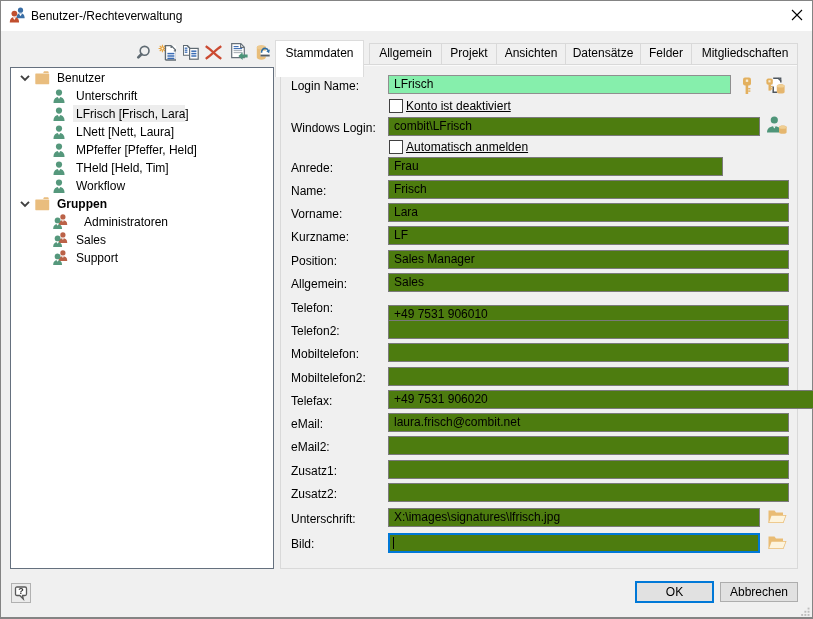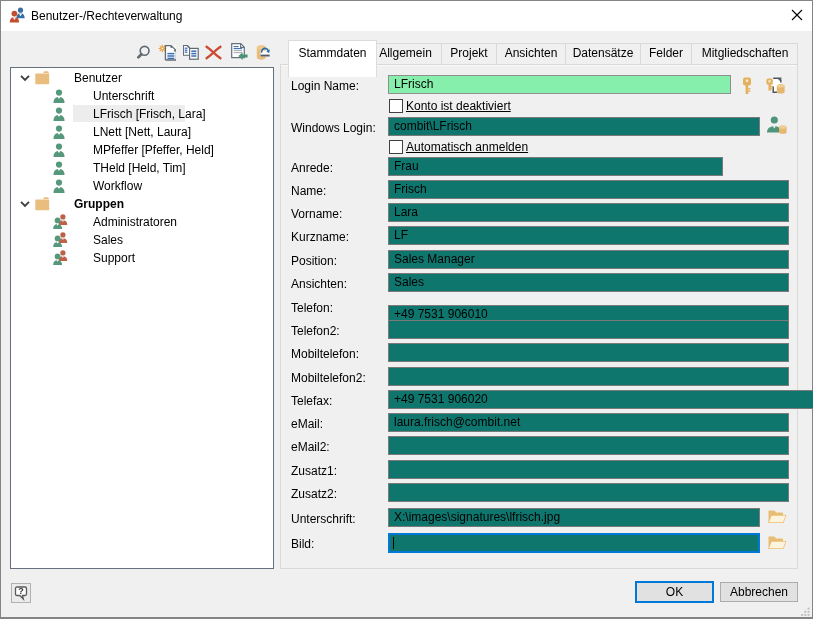--- a/index.html
+++ b/index.html
@@ -3,26 +3,26 @@
 <meta charset="utf-8">
 <style>
 * { margin:0; padding:0; box-sizing:border-box; }
 html,body { width:813px; height:619px; overflow:hidden; }
 body { font-family:"Liberation Sans",sans-serif; font-size:12px; color:#000; background:#f0f0f0; position:relative; }
 .win { position:absolute; left:0; top:0; width:813px; height:619px; border:solid #848484; border-width:1px 1px 2px 1px; background:#f0f0f0; }
 .titlebar { position:absolute; left:1px; top:1px; width:811px; height:30px; background:#ffffff; }
 .title-text { position:absolute; left:31px; top:9px; font-size:12px; }
 .abs { position:absolute; }
 .tree { position:absolute; left:10px; top:67px; width:264px; height:502px; background:#fff; border:1px solid #65707e; }
-.trow { position:absolute; height:18px; line-height:18px; white-space:nowrap;margin-left:17px; }
+.trow { position:absolute; height:18px; line-height:18px; white-space:nowrap; }
 .tab { position:absolute; background:transparent; text-align:center; }
 .tab-active { position:absolute; background:#ffffff; border:1px solid #dcdcdc; border-bottom:none; text-align:center; z-index:3; }
 .pane { position:absolute; left:280px; top:64px; width:518px; height:505px; border:1px solid #d9d9d9; background:#f0f0f0; box-shadow:inset 0 1px 0 #fafafa; }
 .lbl { position:absolute; left:291px; white-space:nowrap; }
-.fld { position:absolute; height:19px; border:1px solid #7a7a7a; background:#0f766e; font-family:"Liberation Sans",sans-serif; font-size:12px; padding:0 0 0 5px; line-height:17px; white-space:nowrap; overflow:hidden; }
+.fld { position:absolute; height:19px; border:1px solid #7a7a7a; background:#4d7c0f; font-family:"Liberation Sans",sans-serif; font-size:12px; padding:0 0 0 5px; line-height:17px; white-space:nowrap; overflow:hidden; }
 .cb { position:absolute; width:14px; height:14px; border:1px solid #404040; background:#fff; }
 .cblbl { position:absolute; white-space:nowrap;text-decoration:underline; }
 .btn { position:absolute; background:#e1e1e1; border:1px solid #adadad; text-align:center; }
 </style>
 </head>
 <body>
 <div class="win"></div>
 <div class="titlebar"></div>
 
 <svg class="abs" style="left:9px;top:6px" width="17" height="17" viewBox="0 0 17 17">
@@ -156,21 +156,21 @@
     <use href="#user"></use>
   </svg>
 <div class="trow" style="left:76px;top:159px">THeld [Held, Tim]</div>
 <svg class="abs" style="left:52px;top:179px" width="14" height="14" viewBox="0 0 14 14">
     <use href="#user"></use>
   </svg>
 <div class="trow" style="left:76px;top:177px">Workflow</div>
 <svg class="abs" style="left:53px;top:214px" width="15" height="15" viewBox="0 0 15 15">
     <use href="#group"></use>
   </svg>
-<div class="trow" style="left:76px;top:213px">Administratoren</div>
+<div class="trow" style="left:84px;top:213px">Administratoren</div>
 <svg class="abs" style="left:53px;top:232px" width="15" height="15" viewBox="0 0 15 15">
     <use href="#group"></use>
   </svg>
 <div class="trow" style="left:76px;top:231px">Sales</div>
 <svg class="abs" style="left:53px;top:250px" width="15" height="15" viewBox="0 0 15 15">
     <use href="#group"></use>
   </svg>
 <div class="trow" style="left:76px;top:249px">Support</div>
 
 <div class="pane"></div>
@@ -179,42 +179,42 @@
 <div class="abs" style="left:496px;top:44px;width:1px;height:20px;background:#d9d9d9"></div>
 <div class="abs" style="left:565px;top:44px;width:1px;height:20px;background:#d9d9d9"></div>
 <div class="abs" style="left:640px;top:44px;width:1px;height:20px;background:#d9d9d9"></div>
 <div class="abs" style="left:691px;top:44px;width:1px;height:20px;background:#d9d9d9"></div>
 <div class="tab" style="left:370px;top:43px;width:71px;height:21px;line-height:21px">Allgemein</div>
 <div class="tab" style="left:442px;top:43px;width:54px;height:21px;line-height:21px">Projekt</div>
 <div class="tab" style="left:497px;top:43px;width:68px;height:21px;line-height:21px">Ansichten</div>
 <div class="tab" style="left:566px;top:43px;width:74px;height:21px;line-height:21px">Datensätze</div>
 <div class="tab" style="left:641px;top:43px;width:50px;height:21px;line-height:21px">Felder</div>
 <div class="tab" style="left:692px;top:43px;width:106px;height:21px;line-height:21px">Mitgliedschaften</div>
-<div class="tab-active" style="left:288px;top:40px;width:89px;height:37px;line-height:24px">Stammdaten</div>
+<div class="tab-active" style="left:275px;top:40px;width:89px;height:37px;line-height:24px">Stammdaten</div>
 
 <div class="lbl" style="top:79px">Login Name:</div>
 <div class="fld" style="left:388px;top:75px;width:343px;background:#86efac;border-color:#8f8f8f">LFrisch</div>
 <div class="cb" style="left:389px;top:99px"></div>
 <div class="cblbl" style="left:406px;top:99px">Konto ist deaktiviert</div>
 <div class="lbl" style="top:121px">Windows Login:</div>
 <div class="fld" style="left:388px;top:117px;width:372px">combit\LFrisch</div>
 <div class="cb" style="left:389px;top:140px"></div>
 <div class="cblbl" style="left:406px;top:140px">Automatisch anmelden</div>
 
 <div class="lbl" style="top:161px">Anrede:</div>
 <div class="fld" style="left:388px;top:157px;width:335px">Frau</div>
 <div class="lbl" style="top:184px">Name:</div>
 <div class="fld" style="left:388px;top:180px;width:401px">Frisch</div>
 <div class="lbl" style="top:207px">Vorname:</div>
 <div class="fld" style="left:388px;top:203px;width:401px">Lara</div>
 <div class="lbl" style="top:230px">Kurzname:</div>
 <div class="fld" style="left:388px;top:226px;width:401px">LF</div>
 <div class="lbl" style="top:254px">Position:</div>
 <div class="fld" style="left:388px;top:250px;width:401px">Sales Manager</div>
-<div class="lbl" style="top:277px">Ansichten:</div>
+<div class="lbl" style="top:277px">Allgemein:</div>
 <div class="fld" style="left:388px;top:273px;width:401px">Sales</div>
 <div class="lbl" style="top:301px">Telefon:</div>
 <div class="fld" style="left:388px;top:305px;width:401px">+49 7531 906010</div>
 <div class="lbl" style="top:324px">Telefon2:</div>
 <div class="fld" style="left:388px;top:320px;width:401px"></div>
 <div class="lbl" style="top:347px">Mobiltelefon:</div>
 <div class="fld" style="left:388px;top:343px;width:401px"></div>
 <div class="lbl" style="top:371px">Mobiltelefon2:</div>
 <div class="fld" style="left:388px;top:367px;width:401px"></div>
 <div class="lbl" style="top:394px">Telefax:</div>

